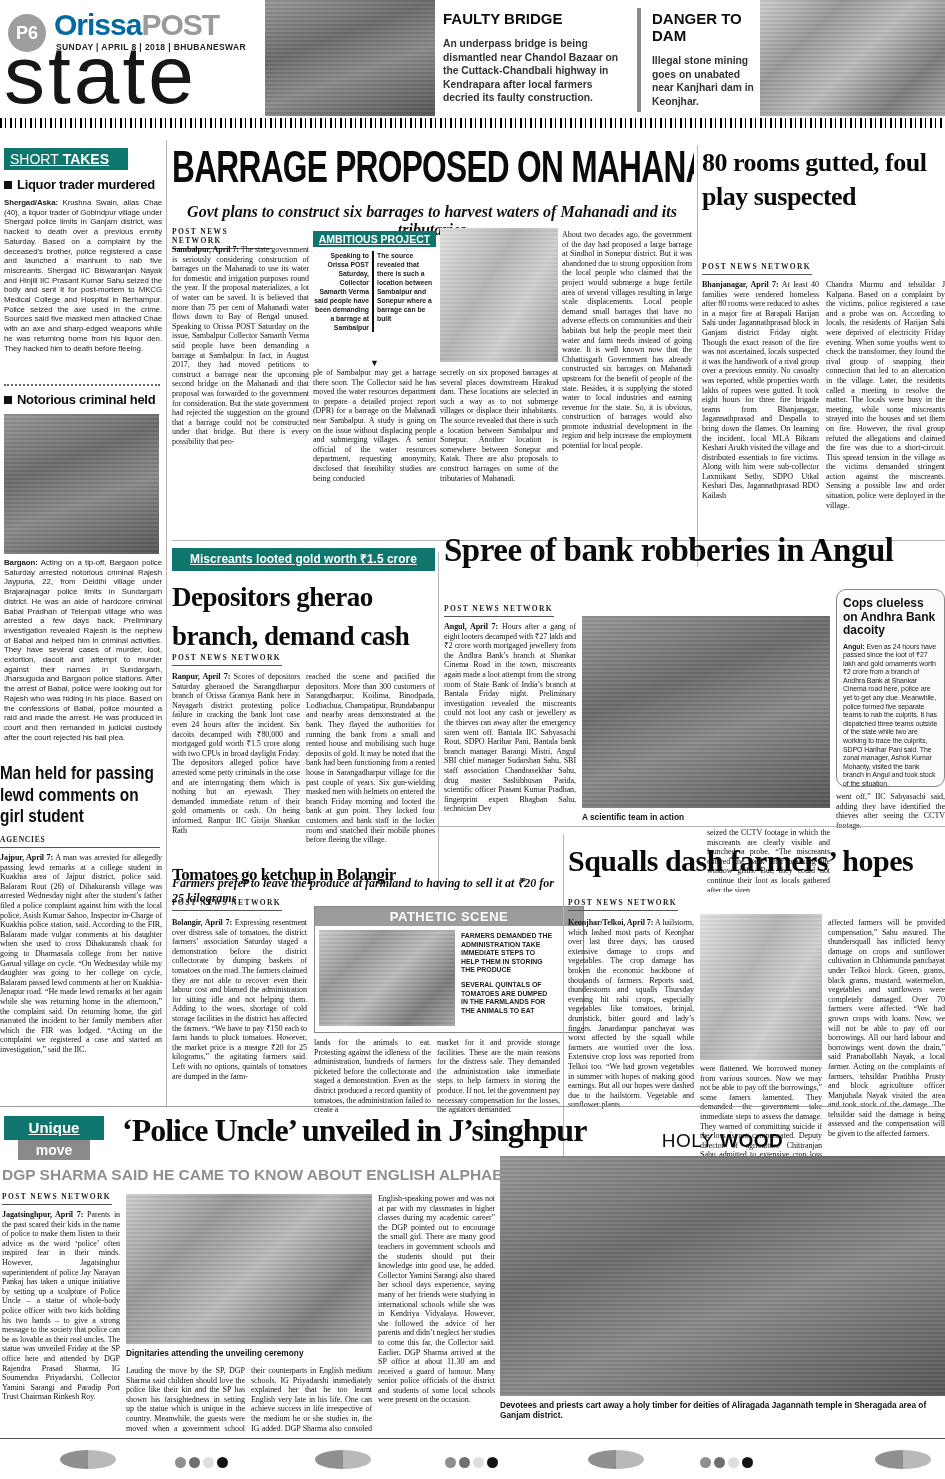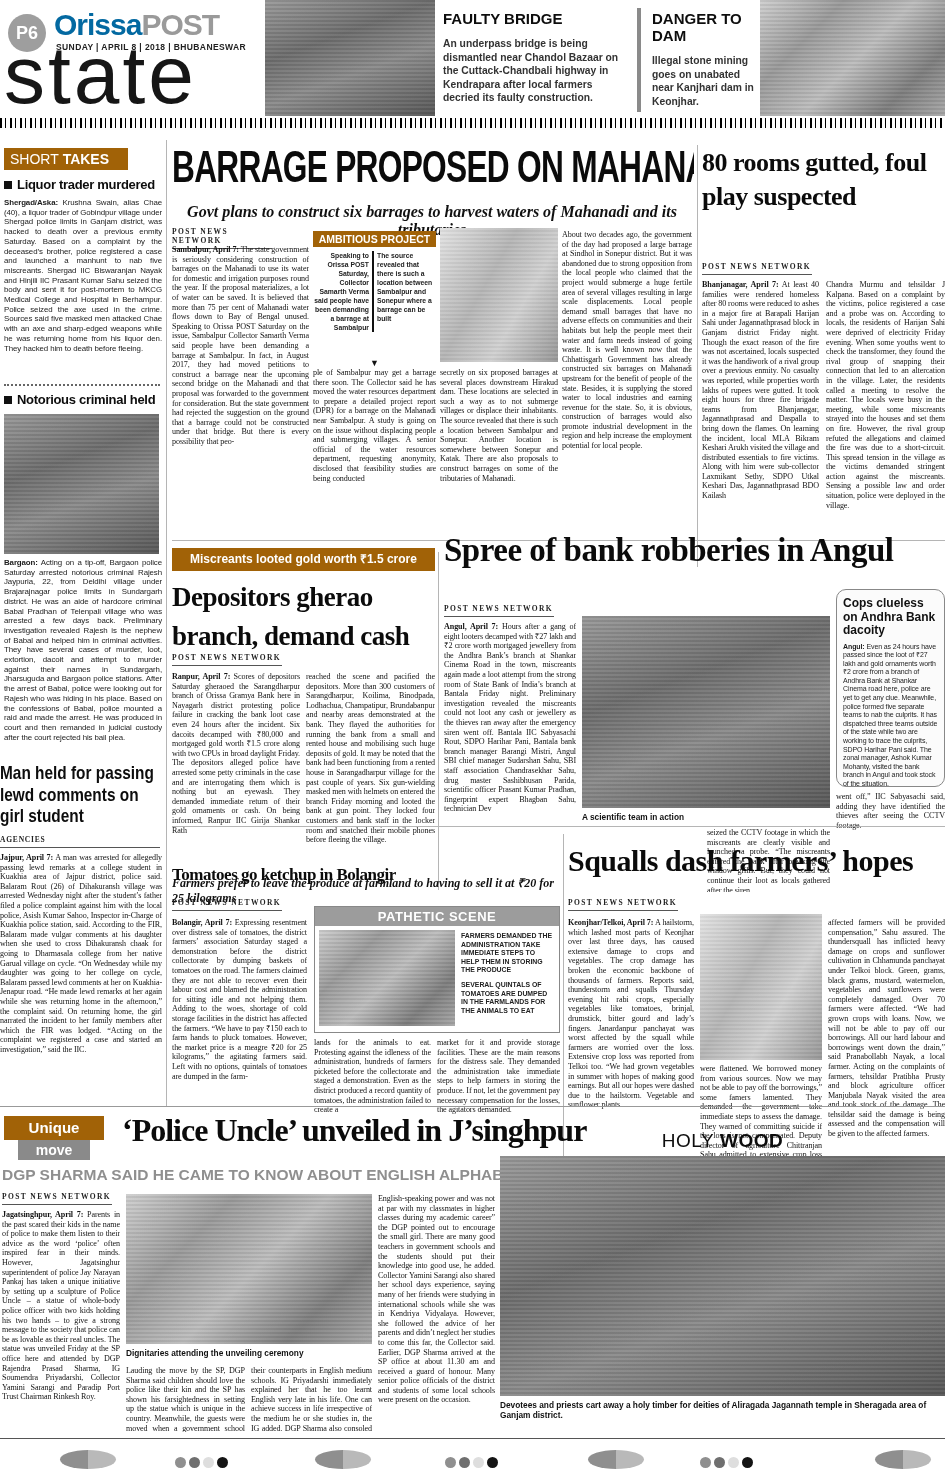--- a/index.html
+++ b/index.html
@@ -18,21 +18,21 @@
   .serifcol{font-family:"Liberation Serif",serif;font-size:8.1px;line-height:9.6px;text-align:justify;
             color:#141414;overflow:hidden;letter-spacing:-0.1px;}
   .sanscol{font-family:"Liberation Sans",sans-serif;font-size:7.9px;line-height:9.7px;text-align:justify;
            color:#1c1c1c;overflow:hidden;letter-spacing:-0.1px;}
   .byline{font-family:"Liberation Serif",serif;font-size:7.5px;letter-spacing:1.4px;color:#222;
           border-bottom:1px solid #555;padding-bottom:3px;font-weight:bold;}
   .hserif{font-family:"Liberation Serif",serif;font-weight:bold;color:#0b0b0b;}
   .caption{font-family:"Liberation Sans",sans-serif;font-weight:bold;font-size:8.3px;color:#111;}
   .rule{background:#b5b5b5;}
   .barcode{background:repeating-linear-gradient(90deg,#000 0 2px,#fff 2px 5px,#000 5px 6px,#fff 6px 10px);}
-  .blackbar{background:#a16207;color:#fff;font-family:"Liberation Sans",sans-serif;font-weight:bold;}
+  .blackbar{background:#0f766e;color:#fff;font-family:"Liberation Sans",sans-serif;font-weight:bold;text-decoration:underline;}
   .sq{display:inline-block;width:8px;height:8px;background:#111;margin-right:5px;}
   .f-ell{position:absolute;width:56px;height:19px;border-radius:50%;
          background:linear-gradient(90deg,#8f8f8f 0 50%,#b9b9b9 50% 100%);}
   .f-dot{display:inline-block;width:11px;height:11px;border-radius:50%;margin-right:3px;}
 </style>
 </head>
 <body>
 
 <div id="page">
 
@@ -126,21 +126,21 @@
   </div>
   <div class="abs serifcol" style="left:836px;top:792px;width:109px;height:44px;">went off,” IIC Sabyasachi said, adding they have identified the thieves after seeing the CCTV footage.</div>
 
   <div class="abs rule" style="left:172px;top:826px;width:773px;height:1px;"></div>
 
   <div class="abs hserif" style="left:172px;top:834px;width:390px;font-size:17px;letter-spacing:-0.5px;margin-top:31px;">Tomatoes go ketchup in Bolangir</div>
   <div class="abs" style="left:172px;top:874px;width:390px;font-family:'Liberation Serif',serif;font-style:italic;font-weight:bold;font-size:12px;color:#111;">Farmers prefer to leave the produce at farmland to having to sell it at ₹20 for 25 kilograms</div>
   <div class="abs byline" style="left:172px;top:898px;width:110px;">POST NEWS NETWORK</div>
   <div class="abs serifcol" style="left:172px;top:918px;width:135px;height:266px;"><b>Bolangir, April 7:</b> <span>Expressing resentment over distress sale of tomatoes, the district farmers’ association Saturday staged a demonstration before the district collectorate by dumping baskets of tomatoes on the road. The farmers claimed they are not able to recover even their labour cost and blamed the administration for sitting idle and not helping them. Adding to the woes, shortage of cold storage facilities in the district has affected the farmers. “We have to pay ₹150 each to farm hands to pluck tomatoes. However, the market price is a meagre ₹20 for 25 kilograms,” the agitating farmers said. Left with no options, quintals of tomatoes are dumped in the farm-</span></div>
 
-  <div class="abs" style="left:314px;top:906px;width:246px;height:127px;border:1px solid #888;box-sizing:border-box;">
+  <div class="abs" style="left:314px;top:906px;width:270px;height:127px;border:1px solid #888;box-sizing:border-box;">
     <div style="height:19px;background:#9c9c9c;color:#fff;font-family:'Liberation Sans',sans-serif;font-weight:bold;font-size:13px;line-height:19px;text-align:center;letter-spacing:0.5px;">PATHETIC SCENE</div>
     <div class="ph" style="position:absolute;left:4px;top:23px;width:136px;height:96px;"></div>
     <div style="position:absolute;left:146px;top:25px;width:94px;font-family:'Liberation Sans',sans-serif;font-weight:bold;font-size:6.9px;line-height:8.6px;color:#222;">FARMERS DEMANDED THE ADMINISTRATION TAKE IMMEDIATE STEPS TO HELP THEM IN STORING THE PRODUCE</div>
     <div style="position:absolute;left:146px;top:74px;width:94px;font-family:'Liberation Sans',sans-serif;font-weight:bold;font-size:6.9px;line-height:8.6px;color:#222;">SEVERAL QUINTALS OF TOMATOES ARE DUMPED IN THE FARMLANDS FOR THE ANIMALS TO EAT</div>
   </div>
   <div class="abs serifcol" style="left:314px;top:1038px;width:117px;height:146px;">lands for the animals to eat. Protesting against the idleness of the administration, hundreds of farmers picketed before the collectorate and staged a demonstration. Even as the district produced a record quantity of tomatoes, the administration failed to create a</div>
   <div class="abs serifcol" style="left:437px;top:1038px;width:123px;height:146px;">market for it and provide storage facilities. These are the main reasons for the distress sale. They demanded the administration take immediate steps to help farmers in storing the produce. If not, let the government pay necessary compensation for the losses, the agitators demanded.</div>
 
   <div class="abs rule" style="left:563px;top:834px;width:1px;height:350px;"></div>
 

